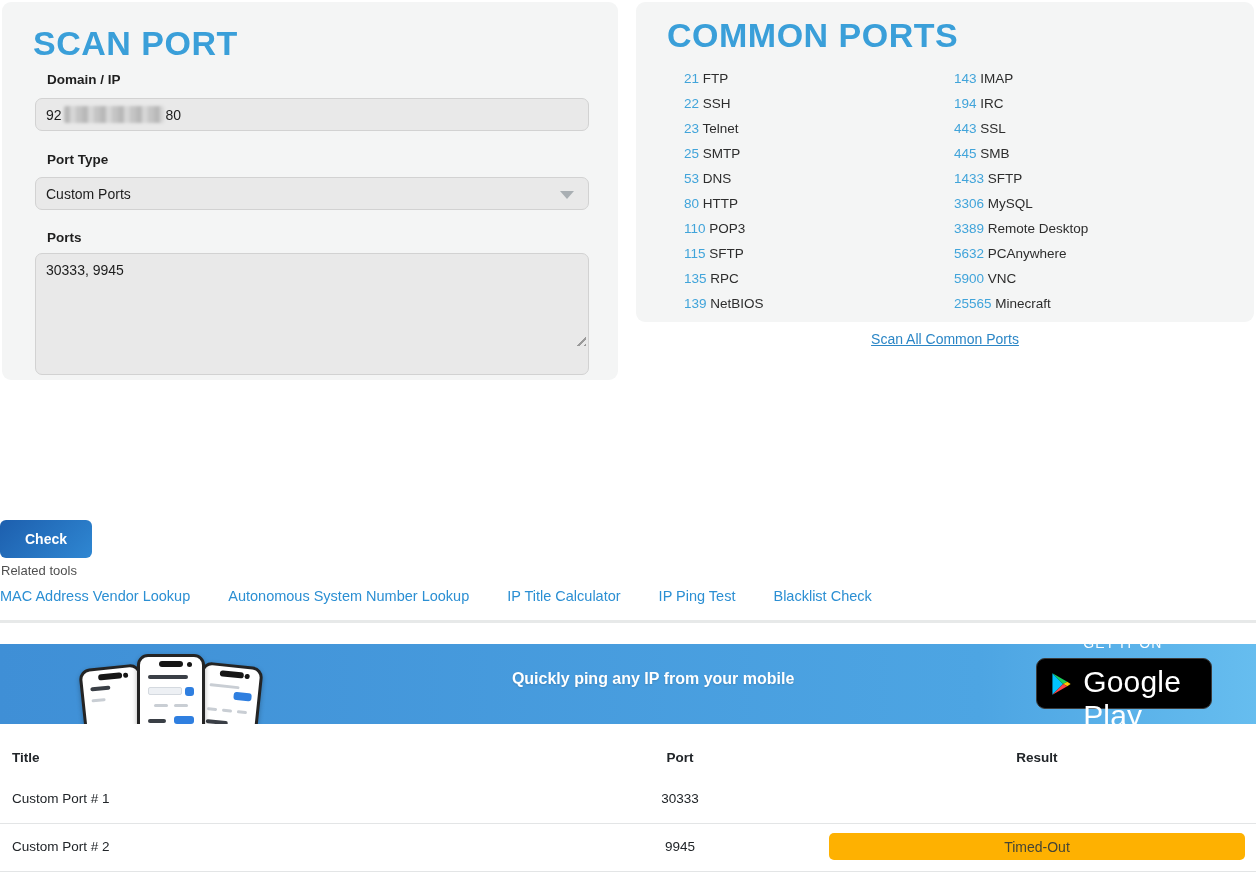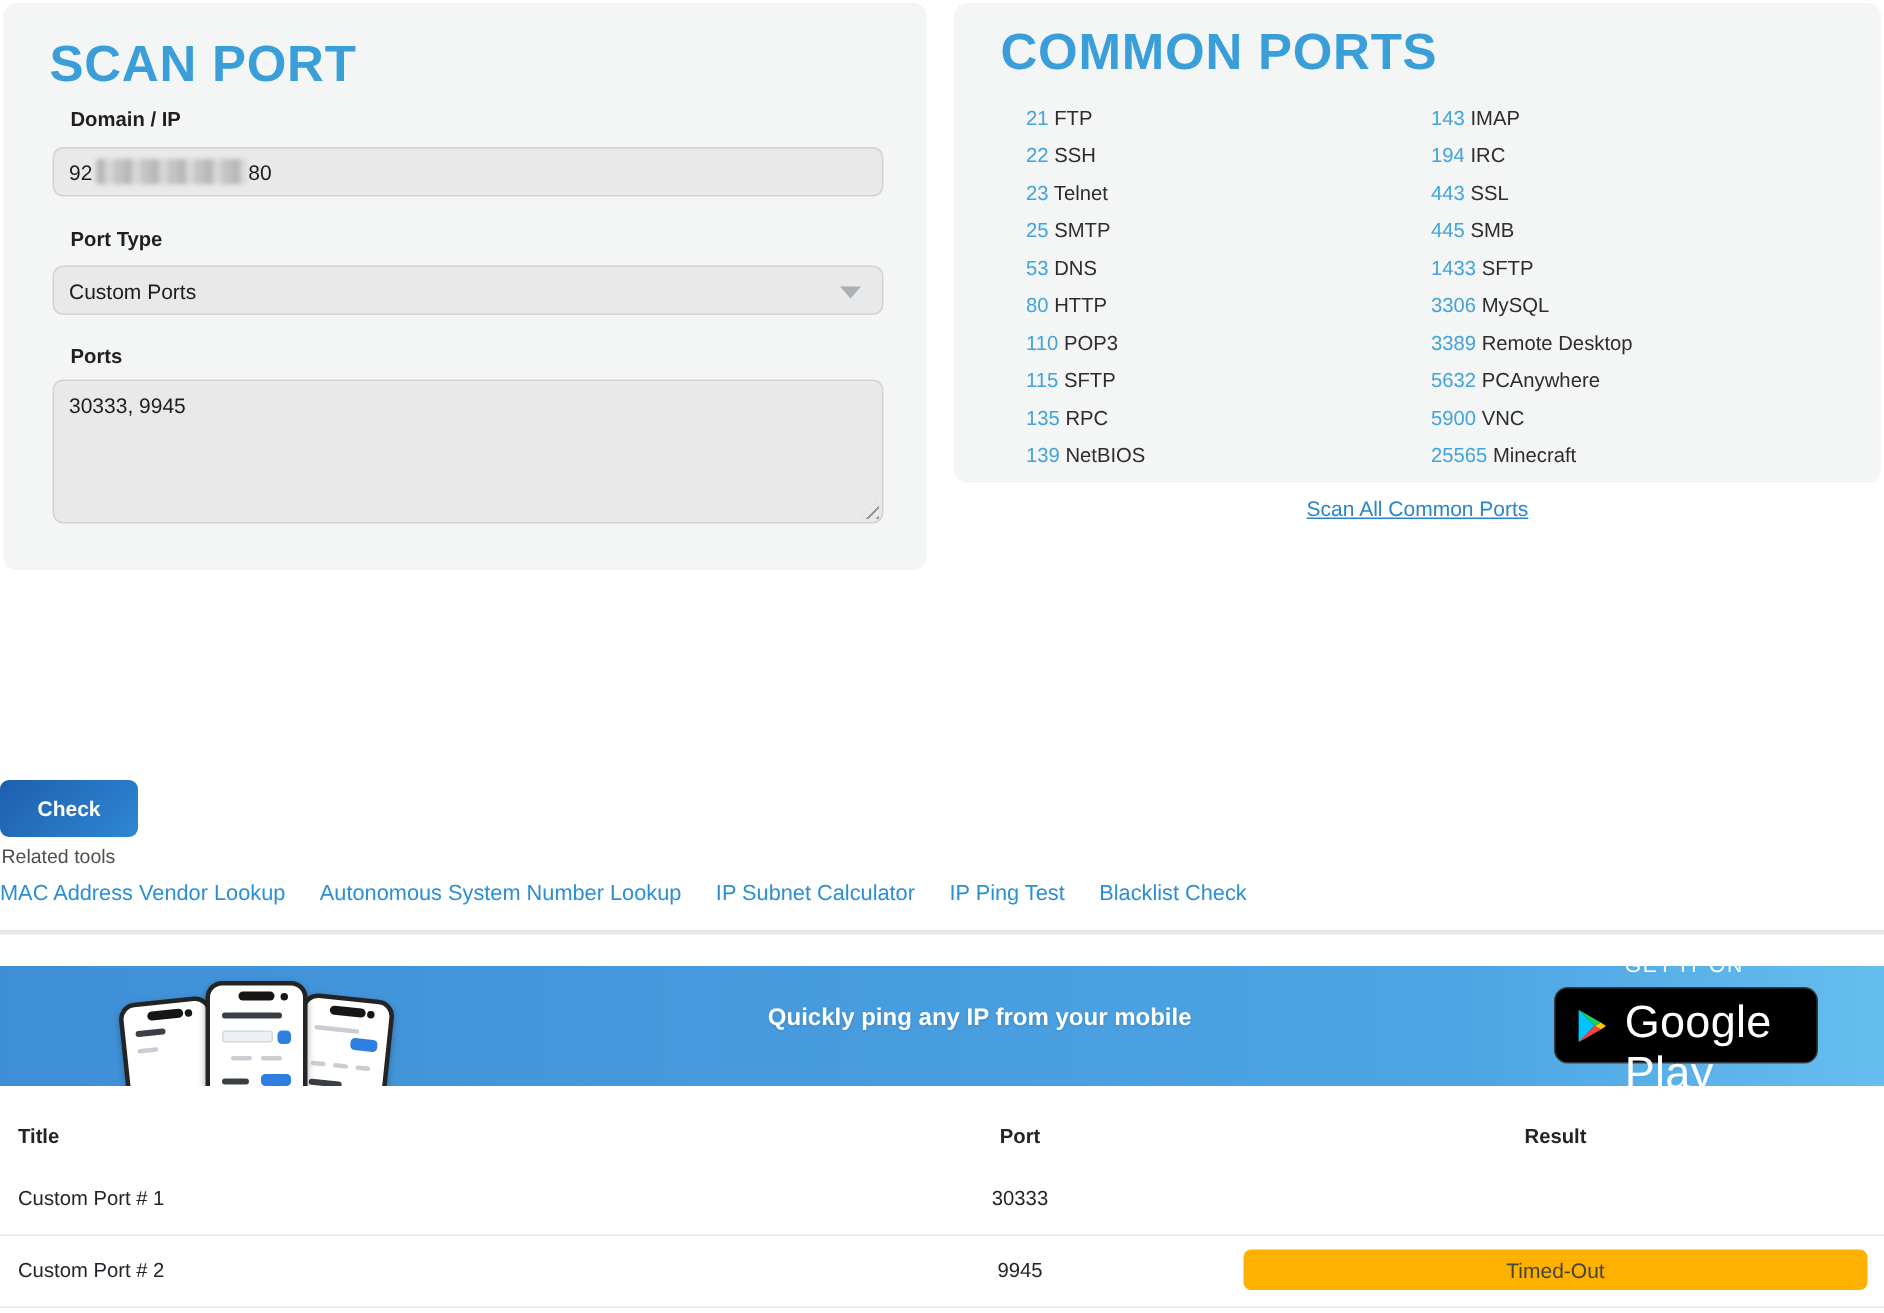--- a/index.html
+++ b/index.html
@@ -30,21 +30,21 @@
       repeating-linear-gradient(90deg,#b9b9b9 0 6px,#d6d6d6 6px 12px,#c4c4c4 12px 18px),
       #cccccc;
     filter:blur(1.5px); border-radius:2px;
   }
   .select-arrow {
     position:absolute; right:14px; top:13px; width:0; height:0;
     border-left:7px solid transparent; border-right:7px solid transparent;
     border-top:8px solid #a9afb3;
   }
   textarea.fake-area {
-    position:absolute; left:33px; top:251px; width:554px; height:96px;
+    position:absolute; left:33px; top:251px; width:554px; height:122px;
     background:#e9e9e9; border:1px solid #d2d2d2; border-radius:7px;
     font-family:"Liberation Sans", sans-serif; font-size:14px; color:#1d1d1d;
     padding:8px 10px; resize:none; outline:none;
   }
   .resize-grip {
     position:absolute; left:571px; top:331px; width:13px; height:13px;
     background:repeating-linear-gradient(135deg, transparent 0 3px, #9a9a9a 3px 4.5px);
     clip-path:polygon(100% 0, 100% 100%, 0 100%);
   }
 
@@ -61,21 +61,21 @@
   }
 
   
   #check-btn {
     position:absolute; left:0; top:520px; width:92px; height:38px;
     background:linear-gradient(135deg,#1d5fae 0%, #2f87d2 100%);
     border:none; border-radius:6px; color:#fff; font-size:14px; font-weight:600;
     font-family:"Liberation Sans", sans-serif; cursor:pointer;
   }
   #related-label { position:absolute; left:1px; top:563px; font-size:13px; color:#4f4f4f; }
-  #related-links { position:absolute; left:0; top:588px; display:flex; gap:23px; }
+  #related-links { position:absolute; left:0; top:588px; display:flex; gap:38px; }
   #related-links a { font-size:14.5px; color:#2b8fd3; text-decoration:none; cursor:pointer; }
 
   #section-divider { position:absolute; left:0; top:620px; width:1256px; height:3px; background:#e7e9e9; }
 
   
   #banner {
     position:absolute; left:0; top:644px; width:1256px; height:80px;
     background:linear-gradient(90deg,#3f8fd6 0%, #4da5e3 78%, #66bdef 100%);
     overflow:hidden;
   }
@@ -188,21 +188,21 @@
   </div>
 
   <a id="scan-all-link">Scan All Common Ports</a>
 
   <button id="check-btn">Check</button>
 
   <div id="related-label">Related tools</div>
   <div id="related-links">
     <a>MAC Address Vendor Lookup</a>
     <a>Autonomous System Number Lookup</a>
-    <a>IP Subnet Calculator</a>
+    <a>IP Title Calculator</a>
     <a>IP Ping Test</a>
     <a>Blacklist Check</a>
   </div>
 
   <div id="section-divider"></div>
 
   <div id="banner">
     <div id="phones">
       <div class="phone" id="phone-left">
         <div class="notch"></div>

